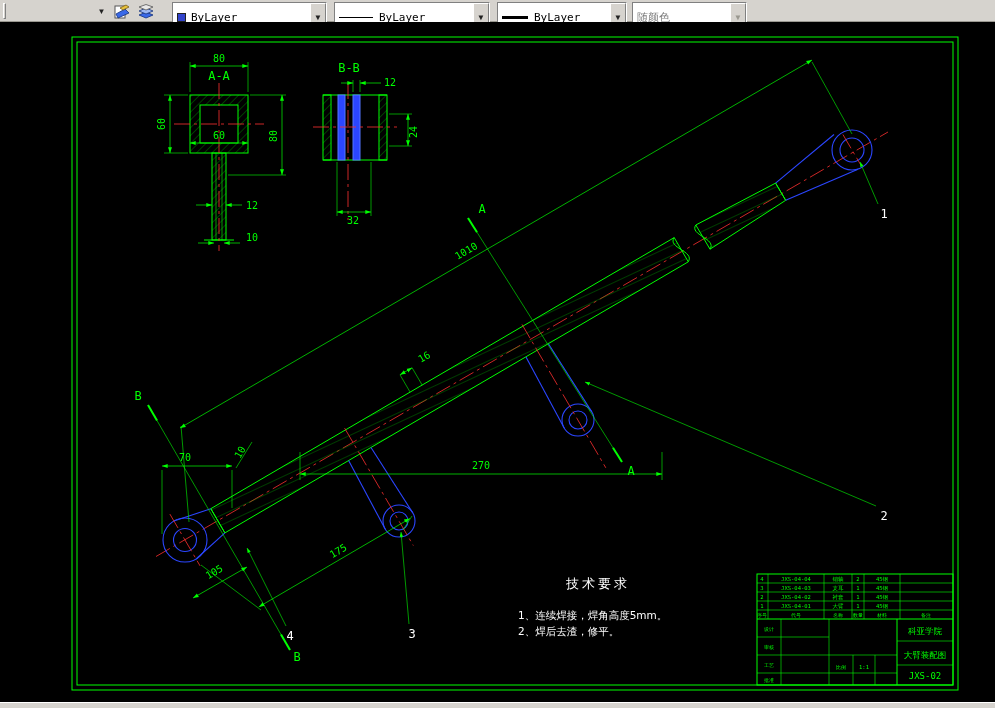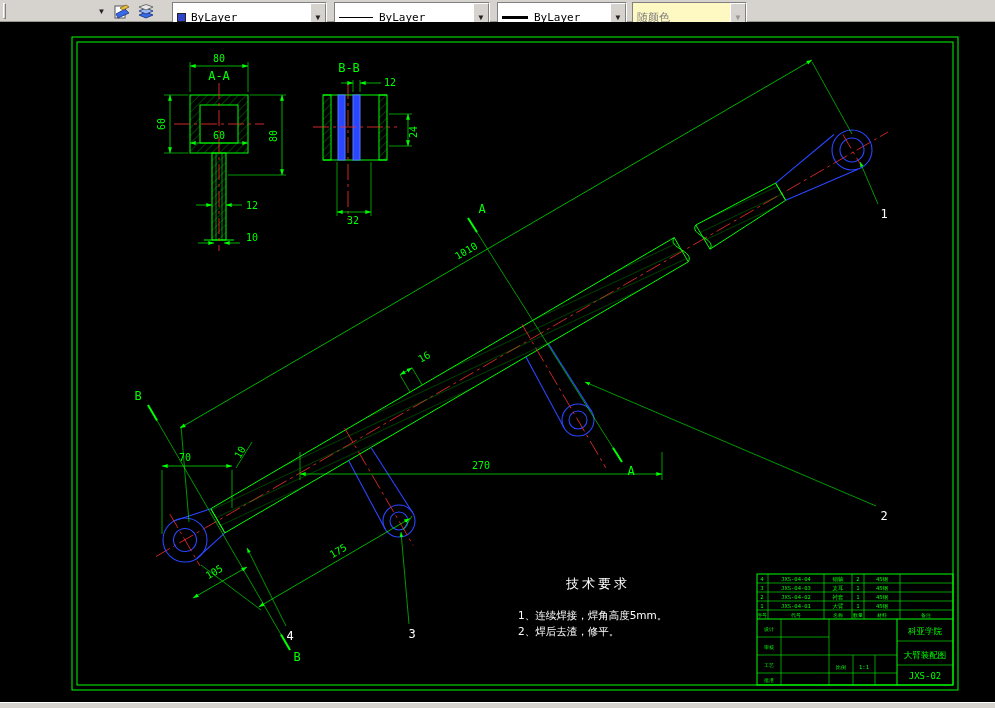--- a/index.html
+++ b/index.html
@@ -13,21 +13,21 @@
   .flybtn{position:absolute;left:94px;top:4px;width:15px;height:14px;background:#d6d3ce;
     border:1px solid #d6d3ce;font-size:8px;color:#222;text-align:center;line-height:13px;cursor:default}
   .tbicon{position:absolute;top:3px;width:20px;height:16px;display:flex;align-items:center;justify-content:center}
   .combo{position:absolute;top:2px;height:30px;background:#fff;
     border:1px solid;border-color:#808080 #fff #fff #808080;
     display:flex;align-items:center;font-size:11px;color:#000;
     font-family:"DejaVu Sans Mono",monospace;padding-left:4px}
   .combo .arrowbox{margin-left:auto;width:16px;align-self:stretch;background:#d6d3ce;
     border:1px solid;border-color:#fff #808080 #808080 #fff;
     display:flex;align-items:center;justify-content:center;font-size:8px;color:#222}
-  .combo.disabled{background:#fef9c3;color:#808080}
+  .combo.disabled{background:#ffffff;color:#808080}
   .combo.disabled .arrowbox{color:#9a9890}
   .swatch{width:9px;height:9px;background:#3344cc;border:1px solid #222;margin-right:5px;flex:none}
   .ltsample{width:34px;height:1px;background:#000;margin-right:6px;flex:none}
   .lwsample{width:26px;height:3px;background:#000;margin-right:6px;flex:none}
   
   .canvas{position:relative;flex:1;background:#000}
   .canvas svg{position:absolute;left:0;top:0}
   .bottombar{height:6px;background:#d6d3ce;border-top:1px solid #fff;flex:none}
   
   .dim{font-family:"DejaVu Sans Mono",monospace;font-size:10px;fill:#00ff00;text-anchor:middle}

